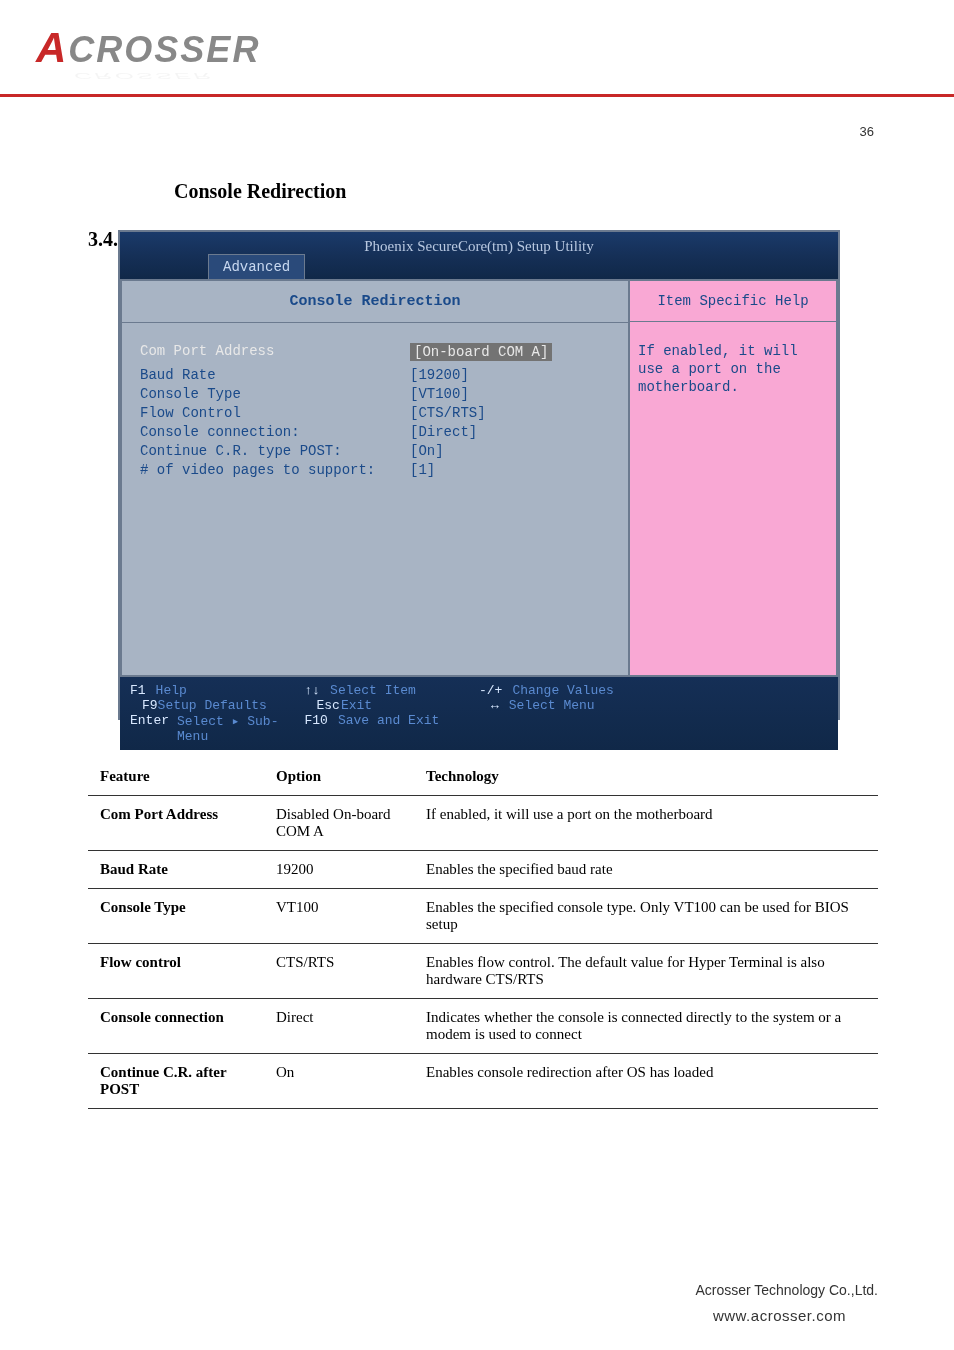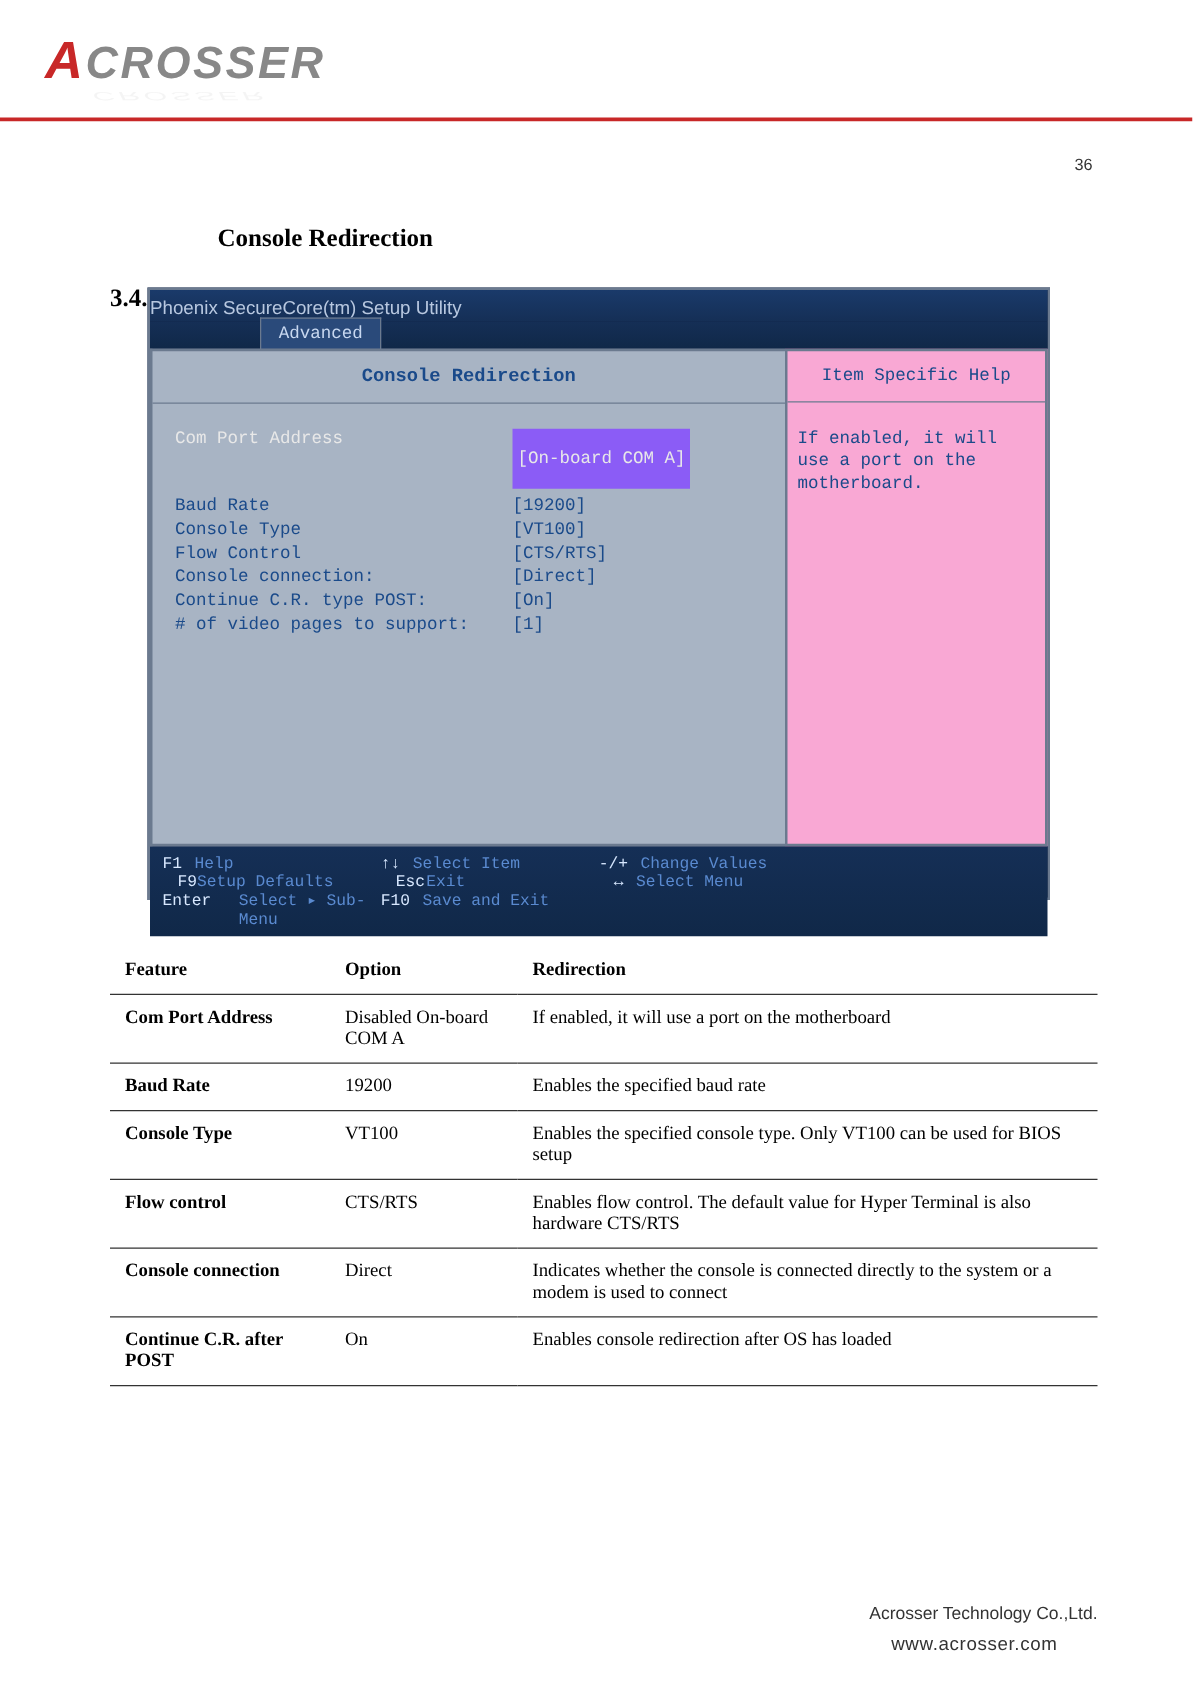--- a/index.html
+++ b/index.html
@@ -13,34 +13,34 @@
     
     .red-line { position: absolute; top: 94px; left: 0; width: 954px; height: 3px; background: #c82828; }
     
     .page-number { position: absolute; top: 124px; right: 80px; font-size: 13px; color: #333; }
     
     .section-num { position: absolute; top: 180px; left: 88px; font-size: 20px; font-weight: bold; font-family: "Times New Roman", serif; margin-top: 48px; }
     .section-title { position: absolute; top: 180px; left: 174px; font-size: 20px; font-weight: bold; font-family: "Times New Roman", serif; }
     
     .bios-screenshot { position: absolute; top: 230px; left: 118px; width: 722px; height: 490px; }
     .bios-outer { width: 100%; height: 100%; border: 2px solid #6b7a8f; background: #0a1a3a; }
-    .bios-title { color: #b8c8e0; font-family: Liberation Sans, sans-serif; font-size: 15px; padding: 6px 0 2px; background: linear-gradient(180deg, #1a3a6a, #152f56); }
+    .bios-title { text-align: center; color: #b8c8e0; font-family: Liberation Serif, serif; font-size: 15px; padding: 6px 0 2px; background: linear-gradient(180deg, #1a3a6a, #152f56); }
     .bios-tab { padding-left: 88px; padding-bottom: 4px; background: linear-gradient(180deg, #152f56, #102848); }
     .bios-tab span { color: #c8d8f0; background: #2a4a7a; padding: 4px 14px; font-family: "Courier New", monospace; font-size: 14px; border: 1px solid #6b7a8f; border-bottom: none; }
     .bios-body { display: flex; height: 398px; }
     .bios-left { flex: 1; background: #a8b4c4; border: 2px solid #6b7a8f; border-right: none; }
     .bios-right { width: 210px; background: #f9a8d4; border: 2px solid #6b7a8f; }
     .bios-section-title { text-align: center; color: #1a4a8a; font-family: "Courier New", monospace; font-size: 15px; font-weight: bold; padding: 12px 0; border-bottom: 1px solid #6b7a8f; }
     .bios-help-title { text-align: center; color: #1a4a8a; font-family: "Courier New", monospace; font-size: 14px; padding: 12px 0; border-bottom: 1px solid #6b7a8f; }
     .bios-items { padding: 20px 18px; font-family: "Courier New", monospace; font-size: 14px; }
     .bios-row { display: flex; margin-bottom: 3px; }
     .bios-label { color: #1a4a8a; width: 270px; }
     .bios-label-white { color: #e8e8e8; width: 270px; }
     .bios-val { color: #1a4a8a; }
-    .bios-val-highlight { color: #e8e8e8; background: #8b5cf6; padding: 16px 4px; }
+    .bios-val-highlight { color: #e8e8e8; background: #737373; padding: 1px 4px; }
     .bios-help-text { padding: 20px 8px; font-family: "Courier New", monospace; font-size: 14px; color: #1a4a8a; line-height: 1.3; }
     .bios-footer { display: flex; background: linear-gradient(180deg, #152f56, #102848); padding: 6px 10px; font-family: "Courier New", monospace; font-size: 13px; color: #c8d8f0; gap: 8px; }
     .bios-key { color: #d8e8ff; }
     .bios-action { color: #5a8ad0; }
     
     .info-table { position: absolute; top: 758px; left: 88px; width: 790px; border-collapse: collapse; font-family: "Times New Roman", serif; font-size: 15px; }
     .info-table th { text-align: left; padding: 10px 12px; border-bottom: 1.5px solid #333; font-weight: bold; }
     .info-table td { padding: 10px 12px; border-bottom: 0.75px solid #333; vertical-align: top; }
     .info-table .col1 { width: 176px; font-weight: bold; }
     .info-table .col2 { width: 150px; }
@@ -134,39 +134,39 @@
             <span class="bios-action">Setup Defaults</span>
           </div>
           <div style="width: 25%; display: flex; gap: 1px;">
             <span class="bios-key">Esc</span>
             <span class="bios-action">Exit</span>
           </div>
           <div style="width: 25%; display: flex; gap: 10px;">
             <span class="bios-key">↔</span>
             <span class="bios-action">Select Menu</span>
           </div>
-          <div style="width: 25%; display: flex; gap: 22px;">
+          <div style="width: 25%; display: flex; gap: 8px;">
             <span class="bios-key">Enter</span>
             <span class="bios-action">Select ▸ Sub-Menu</span>
           </div>
           <div style="width: 25%; display: flex; gap: 10px;">
             <span class="bios-key">F10</span>
             <span class="bios-action">Save and Exit</span>
           </div>
         </div>
       </div>
   </div>
 </div>
 
 <table class="info-table">
   <thead>
     <tr>
       <th class="col1">Feature</th>
       <th class="col2">Option</th>
-      <th class="col3">Redirection</th>
+      <th class="col3">Technology</th>
     </tr>
   </thead>
   <tbody id="table-body">
       <tr>
         <td class="col1">Com Port Address</td>
         <td class="col2">Disabled On-board COM A</td>
         <td class="col3">If enabled, it will use a port on the motherboard</td>
       </tr>
       <tr>
         <td class="col1">Baud Rate</td>

